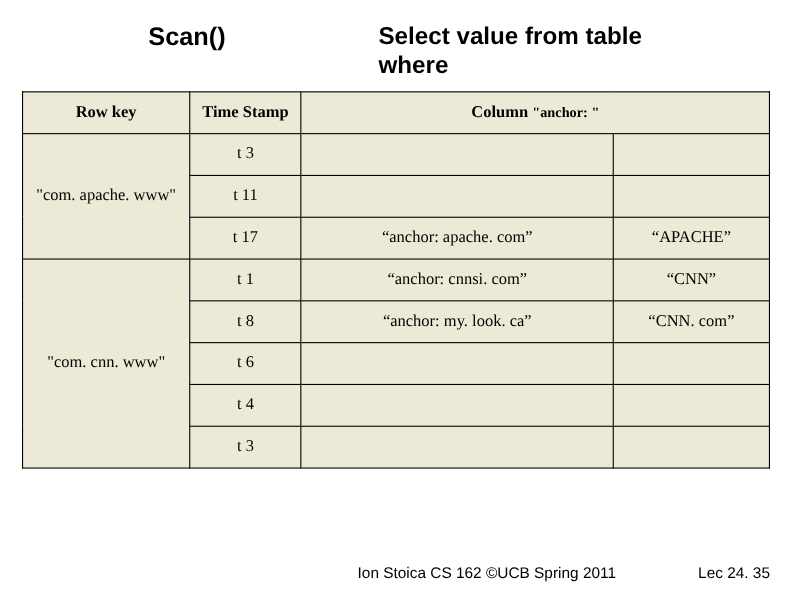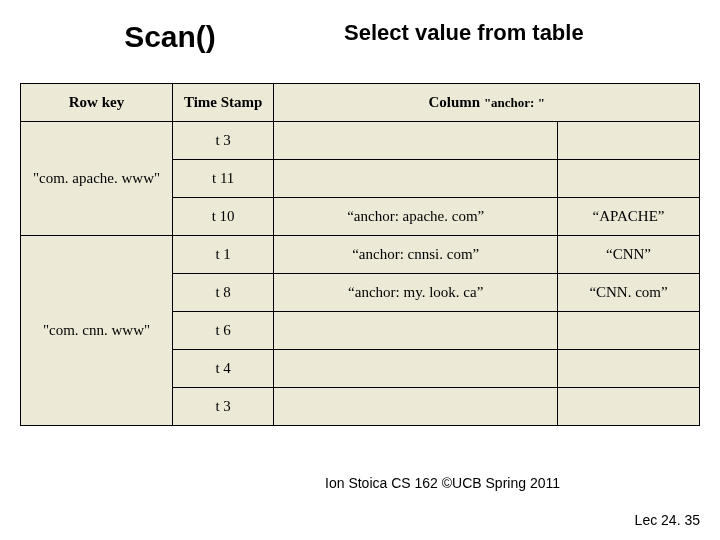--- a/index.html
+++ b/index.html
@@ -10,21 +10,21 @@
     background: #fff;
     font-family: "Times New Roman", serif;
     position: relative;
   }
   .header {
     display: flex;
     padding: 20px 40px 10px 40px;
   }
   .scan-title {
     font-family: Arial, Helvetica, sans-serif;
-    font-size: 30px;
+    font-size: 23px;
     font-weight: bold;
     flex: 0 0 260px;
     text-align: center;
   }
   .query-title {
     font-family: "Comic Sans MS", cursive, sans-serif;
     font-size: 22px;
     font-weight: bold;
     line-height: 1.2;
     flex: 1;
@@ -60,30 +60,30 @@
     position: absolute;
     bottom: 12px;
     left: 0; right: 0;
     display: flex;
     font-family: Arial, Helvetica, sans-serif;
     font-size: 14px;
     padding: 0 20px;
   }
   .f-left { flex: 0 0 140px; }
   .f-center { flex: 1; text-align: right; }
-  .f-right { flex: 0 0 140px; text-align: right; margin-top: 37px; }
+  .f-right { flex: 0 0 140px; text-align: right; }
 </style>
 </head>
 <body>
 
 <div class="header">
   <div class="scan-title">Scan()</div>
   <div class="query-title">
     <span>Select value from table</span><br>
-    <br>
+    <span>where</span><br>
   </div>
 </div>
 
 <div class="table-wrap">
 <table>
   <colgroup>
     <col class="c1">
         <col class="c2">
         <col class="c3">
         <col class="c4">
@@ -101,21 +101,21 @@
     <td>t 3</td>
     <td></td>
     <td></td>
   </tr>
   <tr>
     <td>t 11</td>
     <td></td>
     <td></td>
   </tr>
   <tr>
-    <td>t 10</td>
+    <td>t 17</td>
     <td>“anchor: apache. com”</td>
     <td>“APACHE”</td>
   </tr>
   <tr>
     <td rowspan="5">"com. cnn. www"</td>
     <td>t 1</td>
     <td>“anchor: cnnsi. com”</td>
     <td>“CNN”</td>
   </tr>
   <tr>

